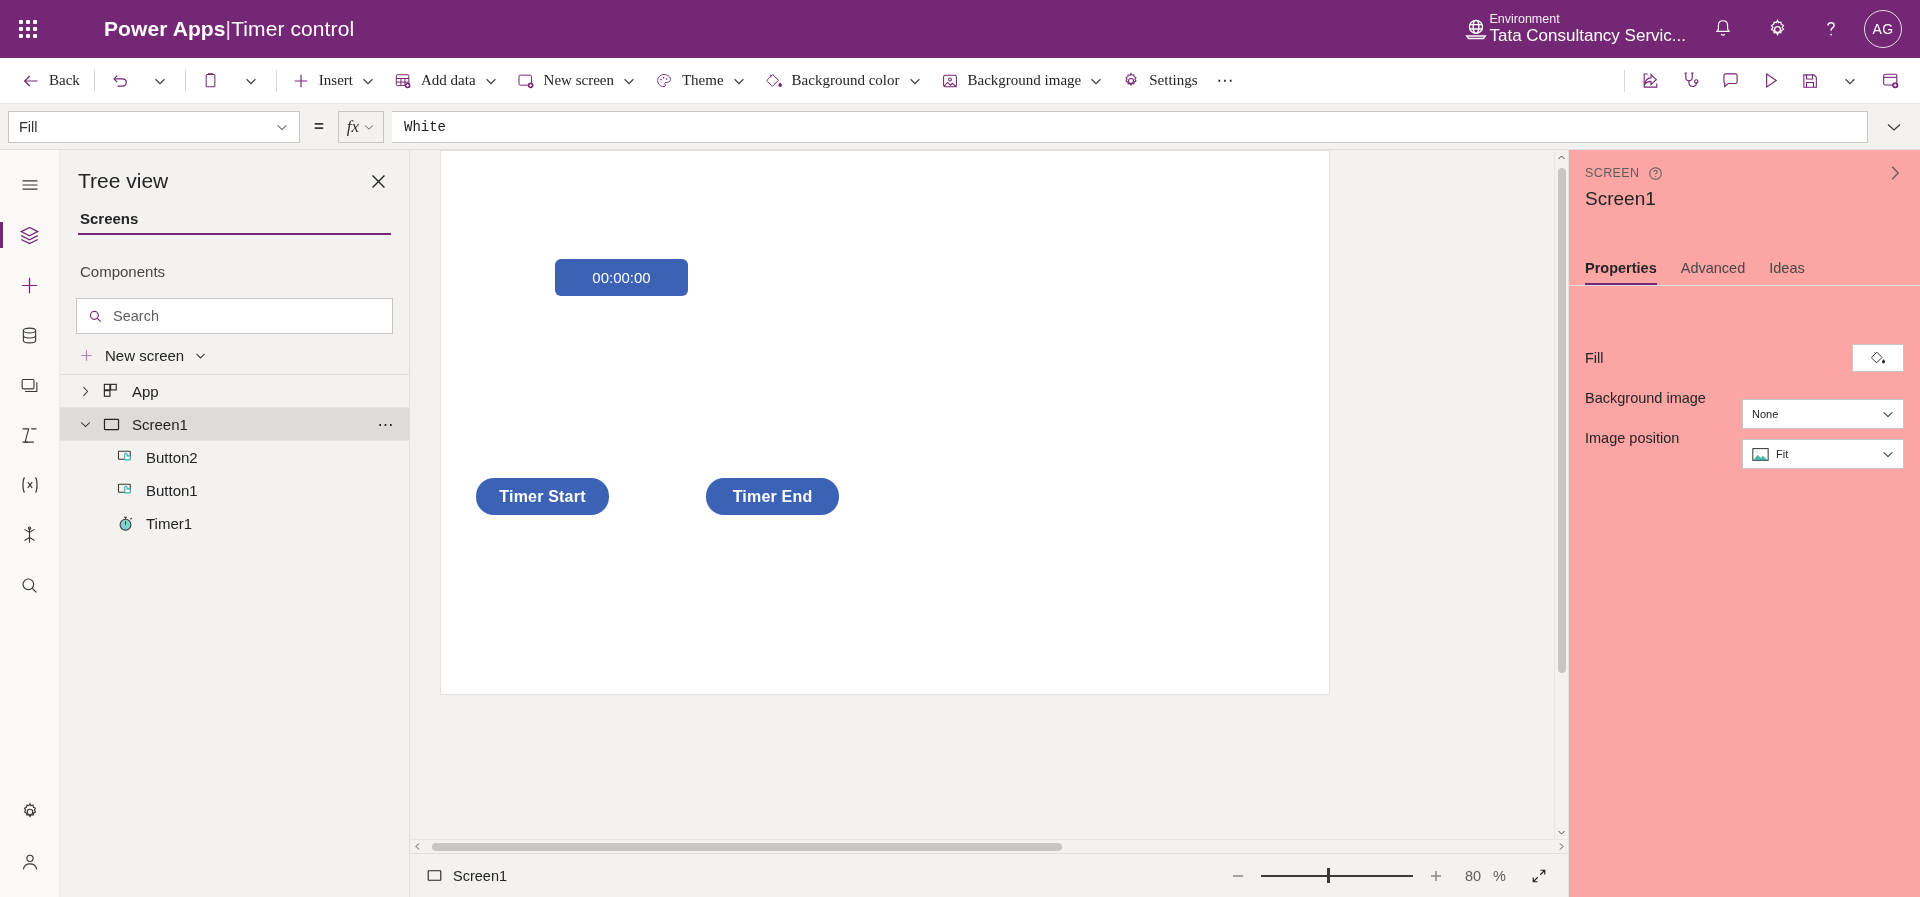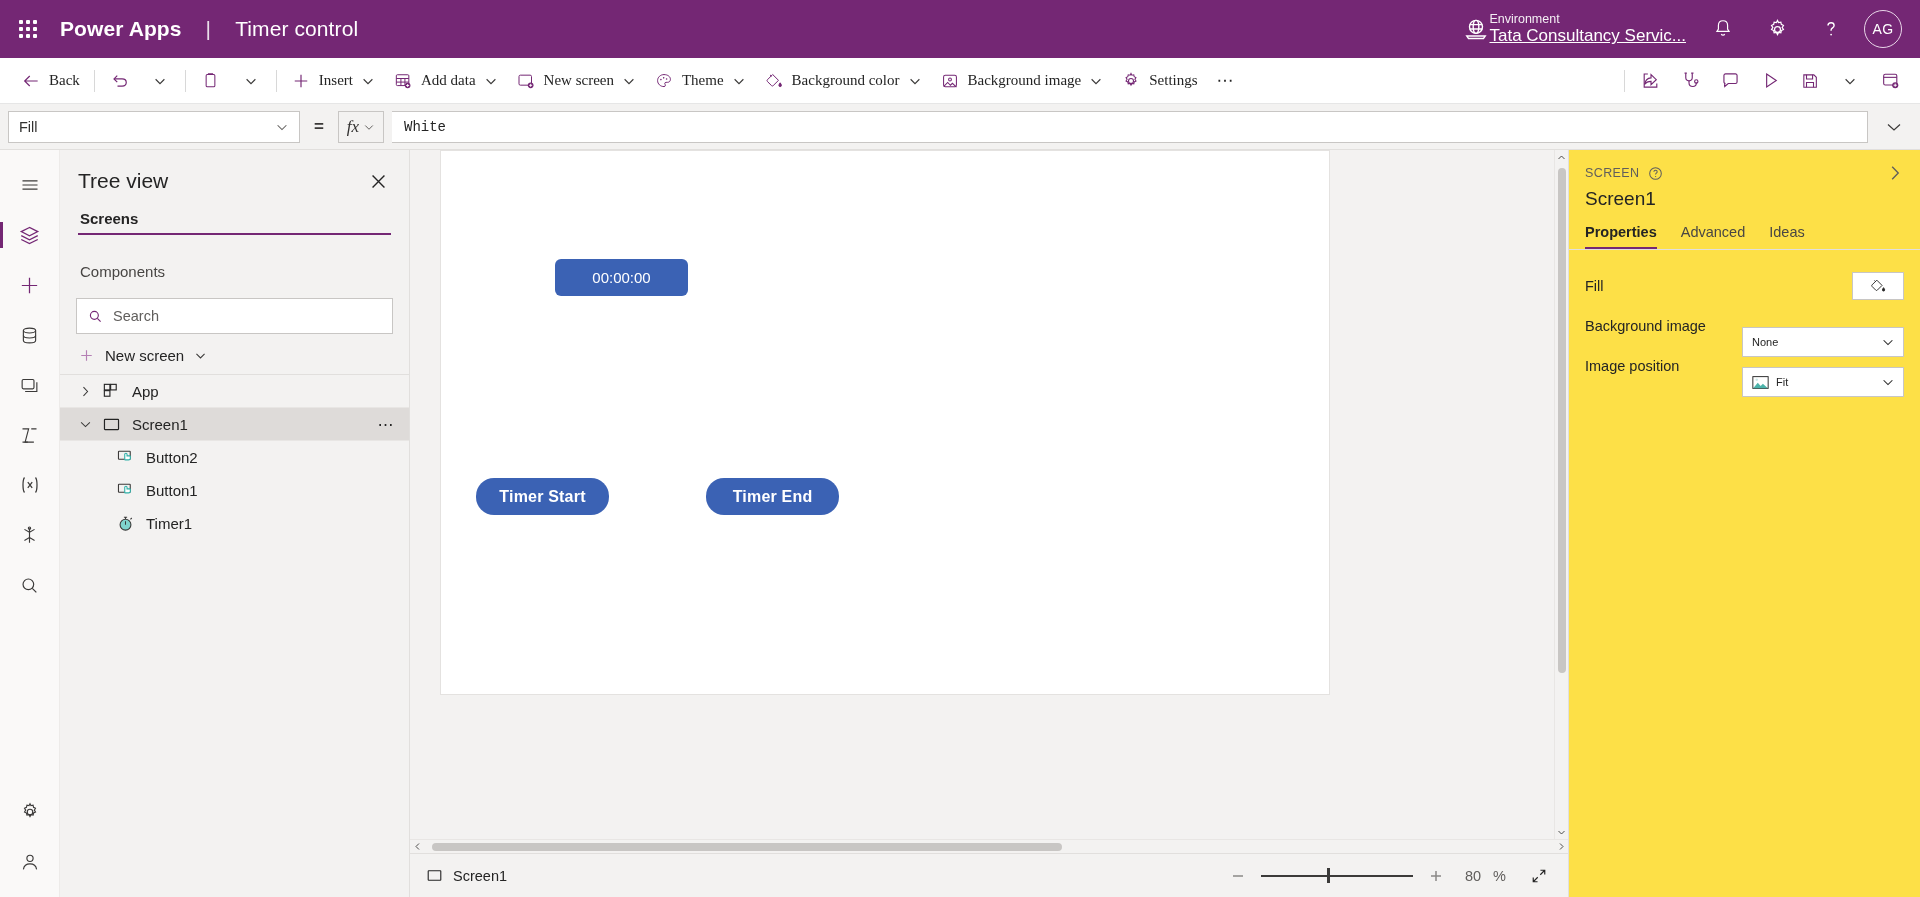--- a/index.html
+++ b/index.html
@@ -15,30 +15,30 @@
   .topbar {
     height: 58px; background: #742774; color: #fff;
     display: flex; align-items: center; flex: 0 0 58px;
   }
   .waffle {
     width: 56px; height: 58px; display: flex; align-items: center; justify-content: center;
     cursor: pointer;
   }
   .waffle-grid { display: grid; grid-template-columns: repeat(3, 4px); grid-template-rows: repeat(3, 4px); gap: 3px; }
   .waffle-grid i { display: block; width: 4px; height: 4px; background: #fff; border-radius: 1px; }
-  .brand { font-size: 21px; font-weight: 600; letter-spacing: .1px; display: flex; align-items: center; gap: 24px; padding-left: 4px; }
+  .brand { font-size: 21px; font-weight: 600; letter-spacing: .1px; display: flex; align-items: center; gap: 0; padding-left: 4px; margin-left: 44px; }
   .brand .sep { font-weight: 300; opacity: .85; }
   .brand .appname { font-weight: 400; }
   .topbar-spacer { flex: 1 1 auto; }
   .env {
     display: flex; align-items: center; padding-right: 10px; cursor: pointer;
   }
   .env-text { display: flex; flex-direction: column; line-height: 1.15; }
   .env-label { font-size: 12.5px; opacity: .92; }
-  .env-value { font-size: 17px; text-decoration: underline; }
+  .env-value { font-size: 17px; }
   .topicon {
     width: 54px; height: 58px; display: flex; align-items: center; justify-content: center;
     cursor: pointer;
   }
   .avatar {
     width: 38px; height: 38px; border-radius: 50%; border: 1.5px solid #e9d6e9;
     display: flex; align-items: center; justify-content: center;
     font-size: 14px; letter-spacing: .5px; margin-right: 18px; margin-left: 6px; cursor: pointer;
   }
 
@@ -199,22 +199,22 @@
   .zbtn { width: 22px; height: 22px; display: flex; align-items: center; justify-content: center; cursor: pointer; color: #8a8886; }
   .zslider { position: relative; width: 152px; height: 18px; display: flex; align-items: center; cursor: pointer; }
   .zslider .ztrack { width: 100%; height: 2px; background: #3b3a39; }
   .zslider .zthumb { position: absolute; left: 66px; width: 3px; height: 15px; background: #3b3a39; }
   .zval { color: #605e5c; min-width: 22px; text-align: right; }
   .zpct { color: #605e5c; }
   .fitbtn { width: 26px; height: 26px; display: flex; align-items: center; justify-content: center; cursor: pointer; margin-left: 8px; }
 
   
   .rightpanel {
-    width: 352px; flex: 0 0 352px; background: #fde047; border-left: 1px solid #e1dfdd;
-    display: flex; flex-direction: column;
+    width: 352px; flex: 0 0 352px; background: #fca5a5; border-left: 1px solid #e1dfdd;
+    display: flex; flex-direction: column; gap: 36px;
   }
   .rp-head { padding: 14px 16px 0 16px; }
   .rp-kicker {
     display: flex; align-items: center; justify-content: space-between;
     font-size: 12.5px; color: #605e5c; letter-spacing: .4px;
   }
   .rp-kicker-left { display: flex; align-items: center; gap: 8px; }
   .rp-collapse { cursor: pointer; color: #605e5c; }
   .rp-name { font-size: 19px; color: #242424; padding-top: 6px; }
   .rp-tabs { display: flex; gap: 24px; padding: 14px 16px 0 16px; border-bottom: 1px solid #e1dfdd; }

